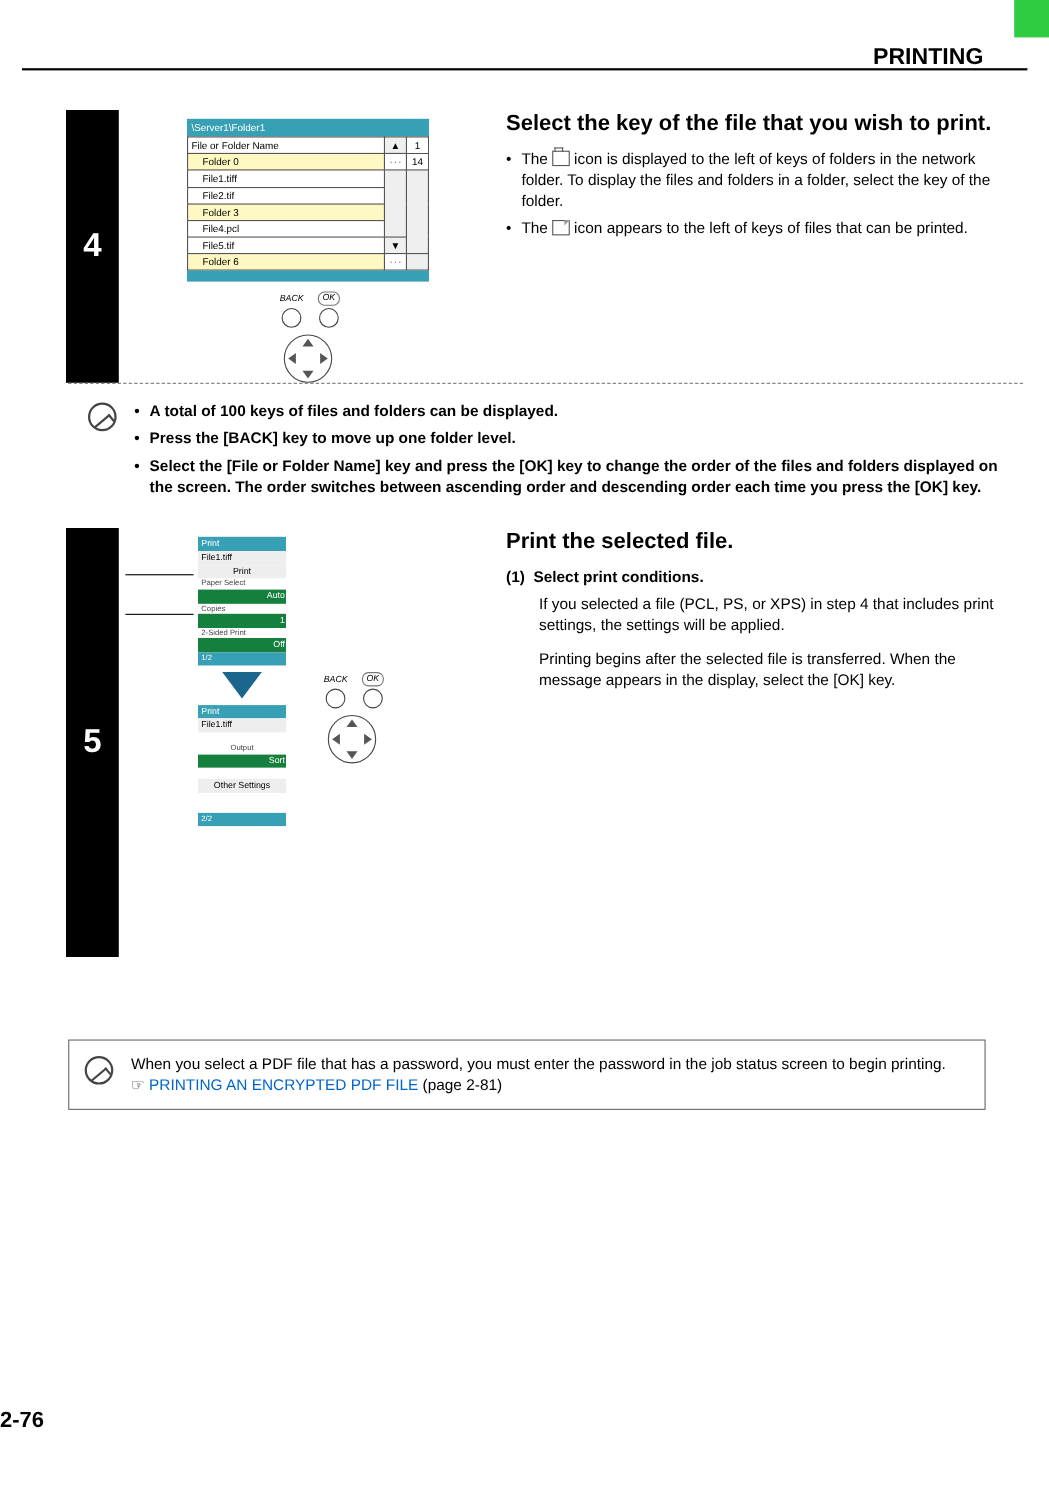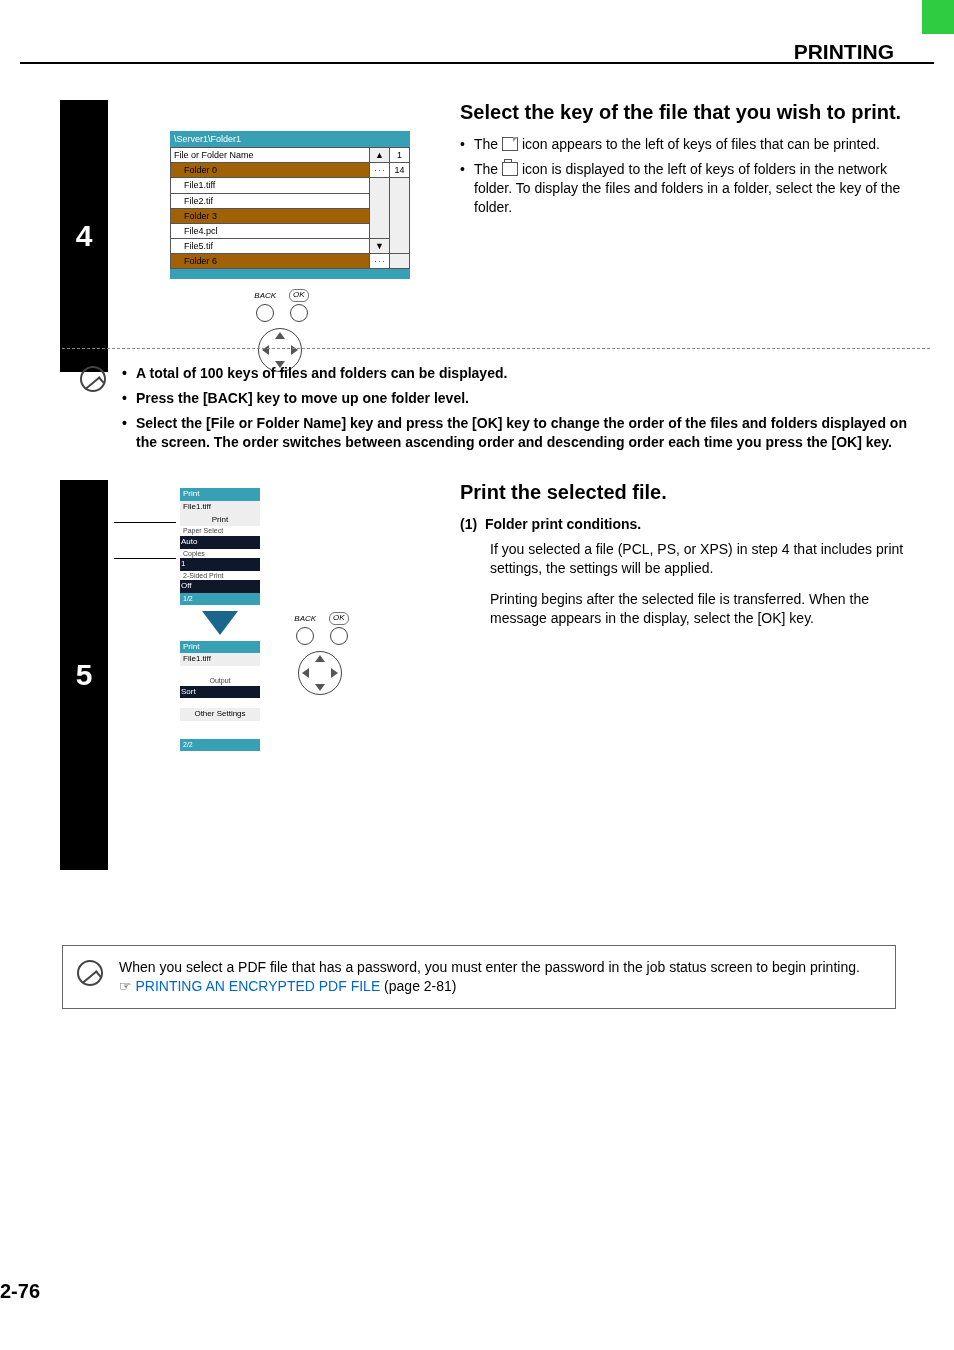--- a/index.html
+++ b/index.html
@@ -16,28 +16,28 @@
   .step4 .step-num { min-height: 240px; }
   .step5 .step-num { min-height: 390px; }
   .h-step { font-size: 20px; font-weight: bold; margin-bottom: 10px; line-height: 1.25; }
   .bullet-list { list-style: none; padding-left: 0; }
   .bullet-list li { position: relative; padding-left: 14px; margin-bottom: 6px; }
   .bullet-list li::before { content: "•"; position: absolute; left: 0; top: 0; }
   .inline-icon { display: inline-block; width: 16px; height: 14px; border: 1px solid #555; position: relative; vertical-align: -2px; }
   .inline-icon.file-ico::after { content: ""; position: absolute; right: -1px; top: -1px; border-left: 5px solid #999; border-bottom: 5px solid transparent; }
   .inline-icon.folder-ico::before { content: ""; position: absolute; left: 1px; top: -4px; width: 6px; height: 3px; border: 1px solid #555; border-bottom: none; }
   
-  .panel4 { width: 240px; margin-left: 50px; margin-top: 23px; }
+  .panel4 { width: 220px; margin-left: 50px; }
   .panel4-top { background: #38a0b5; color: #fff; font-size: 9px; padding: 2px 4px; }
   .panel4-table { width: 100%; border-collapse: collapse; font-size: 9px; }
   .panel4-table td { border: 1px solid #555; padding: 1px 3px; height: 13px; background: #fff; }
   .panel4-table td.dots { text-align: right; letter-spacing: 1px; color: #444; }
   .panel4-table td.arrow { text-align: center; background:#efefef; width: 20px; }
   .panel4-table td.page { text-align: center; width: 20px; }
-  .panel4-table td.folder-row { text-indent: 10px; background:#a16207; }
+  .panel4-table td.folder-row { text-indent: 10px; background:#fef9c3; }
   .panel4-table td.file-row   { text-indent: 10px; }
   .panel4-bottom { background: #38a0b5; height: 10px; }
   
   .btn-pad { width: 100px; margin: 8px auto 0 auto; font-size: 10px; }
   .btn-row { display:flex; align-items:flex-end; justify-content:center; gap:10px; }
   .btn { text-align:center; }
   .btn-label { font-style: italic; font-size: 8px; border:1px solid #777; border-radius:6px; padding:0 3px; display:inline-block; margin-bottom:2px;}
   .btn-label.plain { border:none; }
   .btn-circle { width: 18px; height: 18px; border: 1px solid #444; border-radius: 50%; margin: 0 auto; }
   .dpad { width: 44px; height: 44px; border: 1px solid #444; border-radius: 50%; margin: 6px auto 0 auto; position: relative; }
@@ -49,21 +49,21 @@
   
   .dash-sep { position: absolute; left: 62px; right: 24px; border-top: 1px dashed #888; }
   .note-block { position: absolute; left: 80px; right: 24px; display: flex; align-items: flex-start; gap: 16px; font-weight: bold; }
   .note-icon { width: 26px; height: 26px; border: 2px solid #444; border-radius: 50%; position: relative; flex-shrink: 0; margin-top: 2px; }
   .note-icon::after { content: ""; position: absolute; left: 4px; top: 13px; width: 16px; height: 6px; border: 2px solid #444; border-bottom: none; border-left: none; transform: rotate(-40deg); }
   
   .mini-panel { width: 80px; font-size: 8px; }
   .mp-head { background:#38a0b5; color:#fff; padding:1px 3px; }
   .mp-sub  { background:#eee; padding:1px 3px; }
   .mp-lbl  { background:#fff; color:#444; padding:0 3px; font-size:7px; }
-  .mp-val  { background:#0f172a; color:#fff; text-align:left; padding:1px; }
+  .mp-val  { background:#15803d; color:#fff; text-align:right; padding:1px; }
   .mp-bottom { background:#38a0b5; color:#fff; text-align:left; padding:1px 3px; font-size:7px;}
   .callout-line { position:absolute; border-top:1px solid #000; }
   .callout-num { font-weight:bold; font-size:13px; position:absolute; }
   .blue-arrow { width:0;height:0;border-left:18px solid transparent;border-right:18px solid transparent;border-top:24px solid #1a668c; margin:6px 0 6px 22px;}
   
   .final-note { position:absolute; left:62px; right:58px; top: 945px; border:1px solid #666; padding:12px 16px 12px 56px; }
   .final-note .note-icon { position:absolute; left:14px; top:12px; }
   .link-text { color:#0066cc; }
   .page-num { position:absolute; left:0; right:0; bottom:45px; text-align:left; font-size:20px; font-weight:bold; }
 </style>
@@ -139,27 +139,27 @@
               <div class="tri right"></div>
           </div>
         </div>
       </div>
 
       <div class="text-col">
         <div class="h-step">Select the key of the file that you wish to print.</div>
         <ul class="bullet-list">
           <li>
             <span>The</span>
-            <span class="inline-icon file-ico"></span>
-            <span>icon appears to the left of keys of files that can be printed.</span>
+            <span class="inline-icon folder-ico"></span>
+            <span>icon is displayed to the left of keys of folders in the network folder. To display the files and folders in a folder, select the key of the folder.</span>
           </li>
           <li>
             <span>The</span>
-            <span class="inline-icon folder-ico"></span>
-            <span>icon is displayed to the left of keys of folders in the network folder. To display the files and folders in a folder, select the key of the folder.</span>
+            <span class="inline-icon file-ico"></span>
+            <span>icon appears to the left of keys of files that can be printed.</span>
           </li>
         </ul>
       </div>
     </div>
   </div>
 
   <div class="dash-sep" style="top:348px;"></div>
 
   <div class="note-block" style="top:364px;">
     <div class="note-icon"></div>
@@ -225,21 +225,21 @@
           <div class="mp-sub" style="text-align:center;">Other Settings</div>
           <div class="mp-lbl" style="height:18px;"></div>
           <div class="mp-bottom">2/2</div>
         </div>
       </div>
 
       <div class="text-col">
         <div class="h-step">Print the selected file.</div>
         <p style="margin-bottom:6px;">
           <b><span>(1)</span>&nbsp;
-          <span>Folder print conditions.</span></b>
+          <span>Select print conditions.</span></b>
         </p>
         <p style="padding-left:30px; margin-bottom:12px;">If you selected a file (PCL, PS, or XPS) in step 4 that includes print settings, the settings will be applied.</p>
         <p style="padding-left:30px;">Printing begins after the selected file is transferred. When the message appears in the display, select the [OK] key.</p>
       </div>
     </div>
   </div>
 
   <div class="final-note">
     <div class="note-icon"></div>
     <div>When you select a PDF file that has a password, you must enter the password in the job status screen to begin printing.</div>

